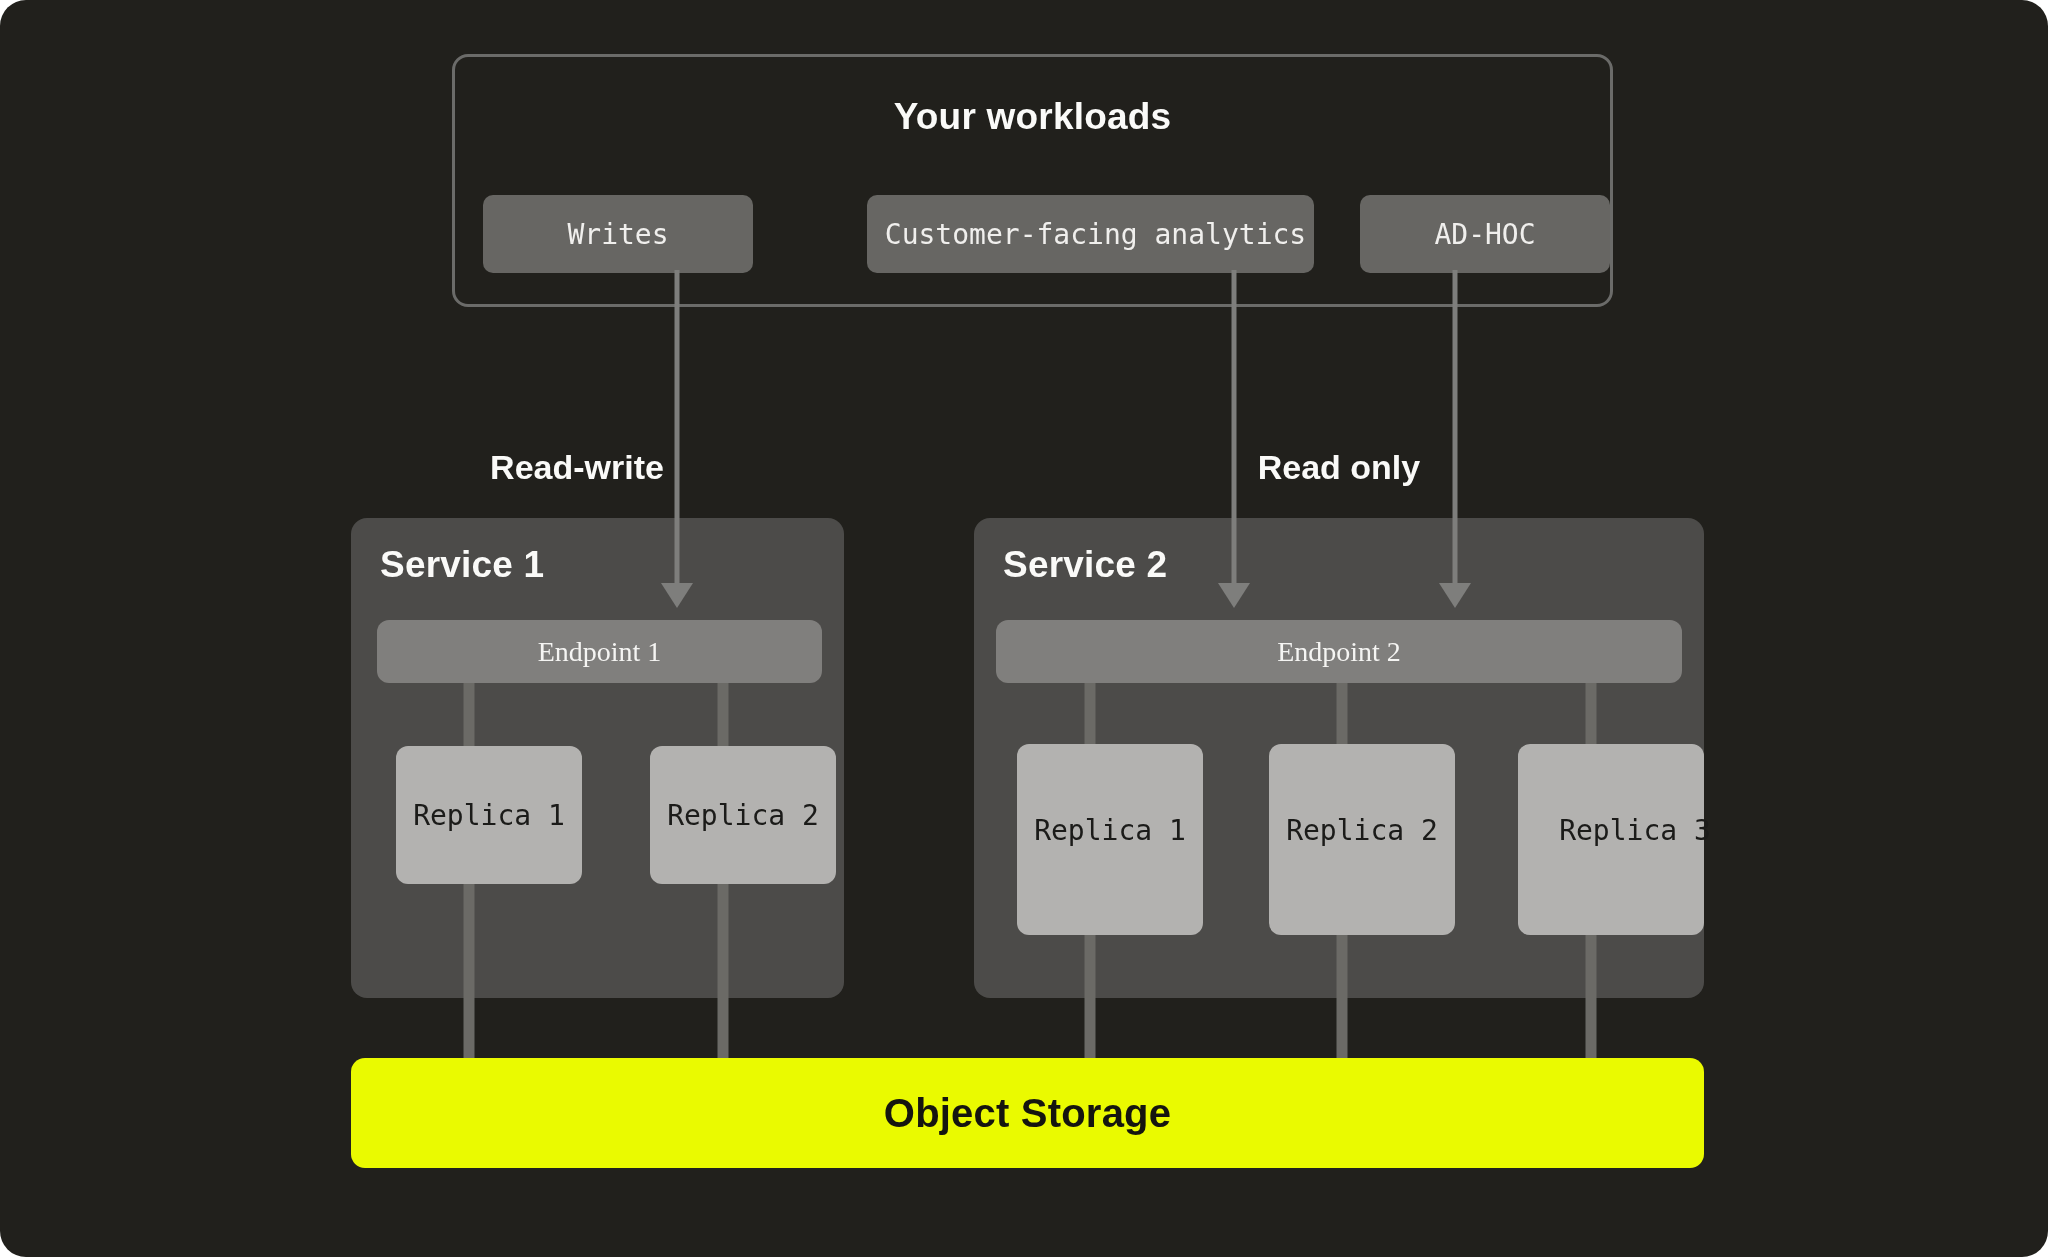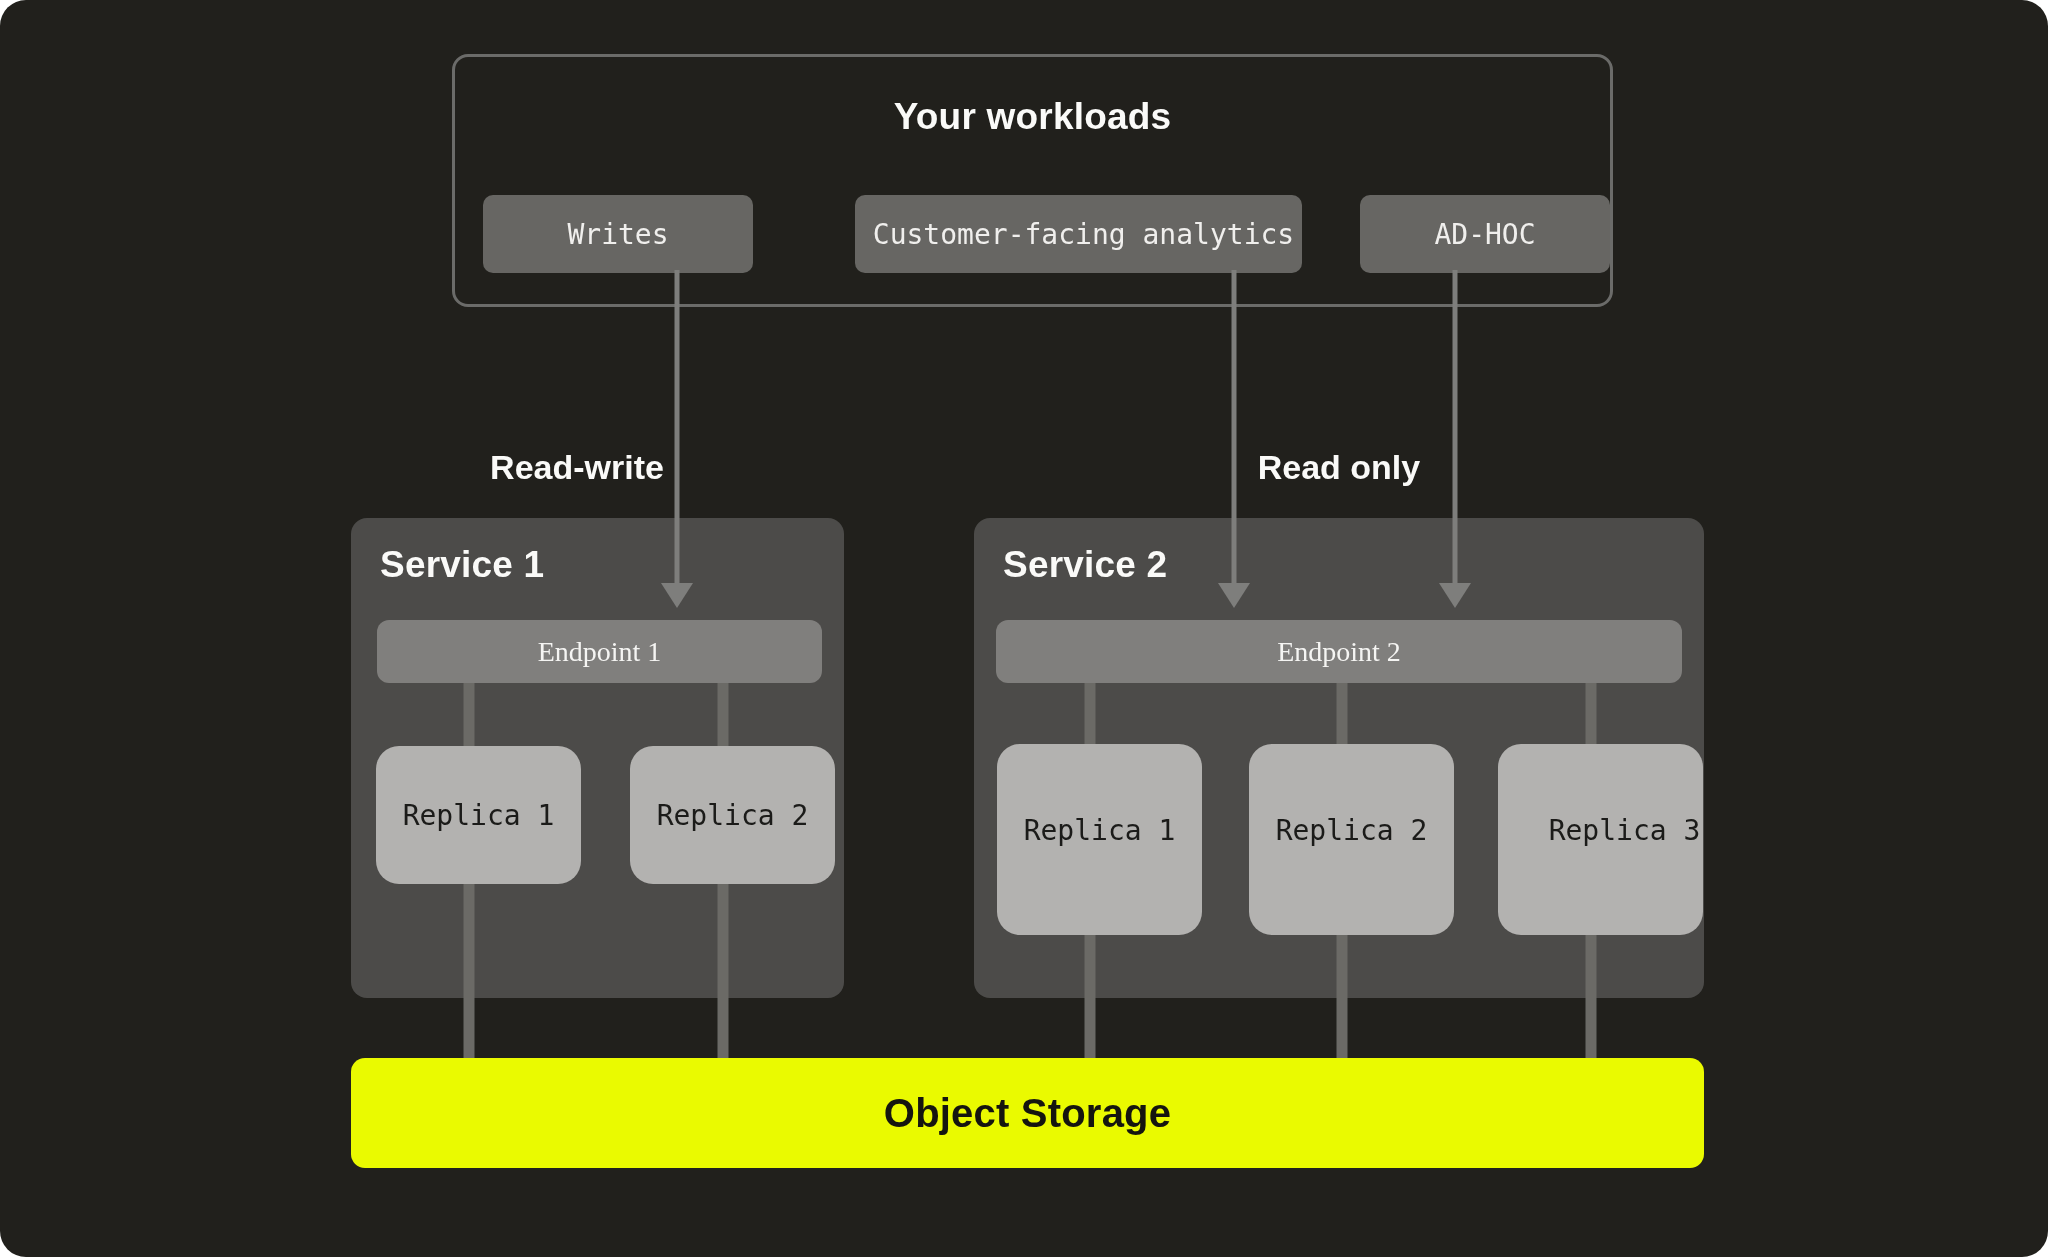--- a/index.html
+++ b/index.html
@@ -44,21 +44,21 @@
   .pill {
     top: 138px; height: 78px;
     background: var(--pill-bg);
     border-radius: 10px;
     display: flex; align-items: center; justify-content: center;
     font-family: "DejaVu Sans Mono", monospace;
     font-size: 28px; color: #f0efed;
     white-space: nowrap;
   }
   .pill-writes { left: 28px;  width: 270px; }
-  .pill-cfa    { left: 400px; width: 447px; padding-left: 10px; }
+  .pill-cfa    { left: 412px; width: 447px; padding-left: 10px; }
   .pill-adhoc  { left: 905px; width: 250px; }
 
   
   .flow-label {
     top: 402px; width: 240px; height: 42px;
     text-align: center;
     font-size: 34px; font-weight: 700; color: var(--text-light); margin-top: 46px;
   }
   .label-read-write { left: 457px; }
   .label-read-only  { left: 1219px; }
@@ -82,27 +82,28 @@
     background: var(--endpoint-bg);
     border-radius: 12px;
     display: flex; align-items: center; justify-content: center;
     font-family: Liberation Serif, serif;
     font-size: 28px; color: #f5f5f3;
   }
   .endpoint-1 { left: 377px; width: 445px; }
   .endpoint-2 { left: 996px; width: 686px; }
 
   .replica {
-    width: 205px;
+    width: 186px;
     background: var(--replica-bg);
-    border-radius: 23px;
+    border-radius: 12px;
     display: flex; align-items: center; justify-content: center;
     font-family: "DejaVu Sans Mono", monospace;
     font-size: 28px; color: var(--text-dark);
     white-space: nowrap;
+    margin-left: 20px;
   }
   .replica-s1 { top: 746px; height: 138px; }
   .replica-s2 { top: 744px; height: 191px; padding-bottom: 18px; }
   .s1-r1 { left: 376px; }
   .s1-r2 { left: 630px; }
   .s2-r1 { left: 997px; }
   .s2-r2 { left: 1249px; }
   .s2-r3 { left: 1498px; padding-left: 48px; }
 
   

